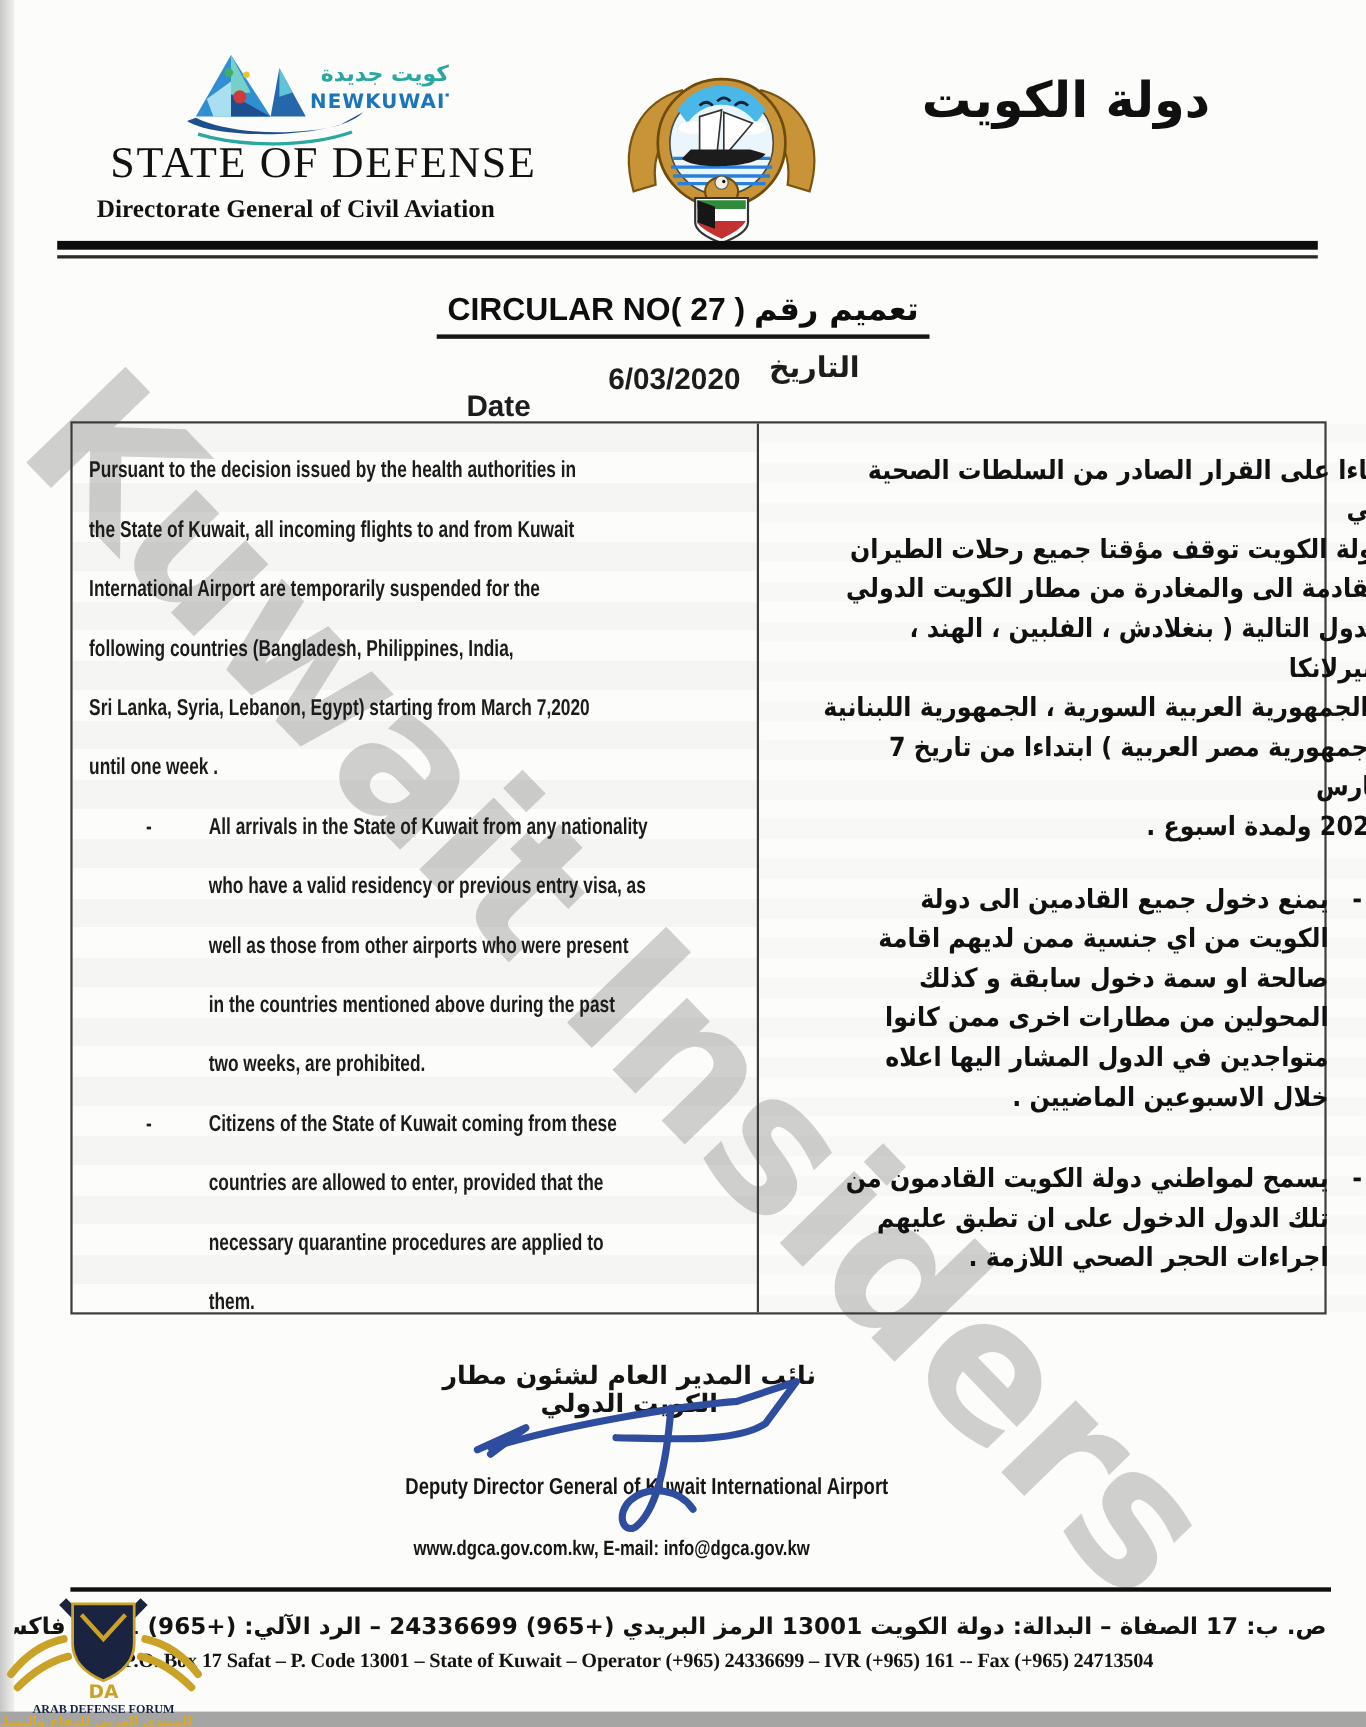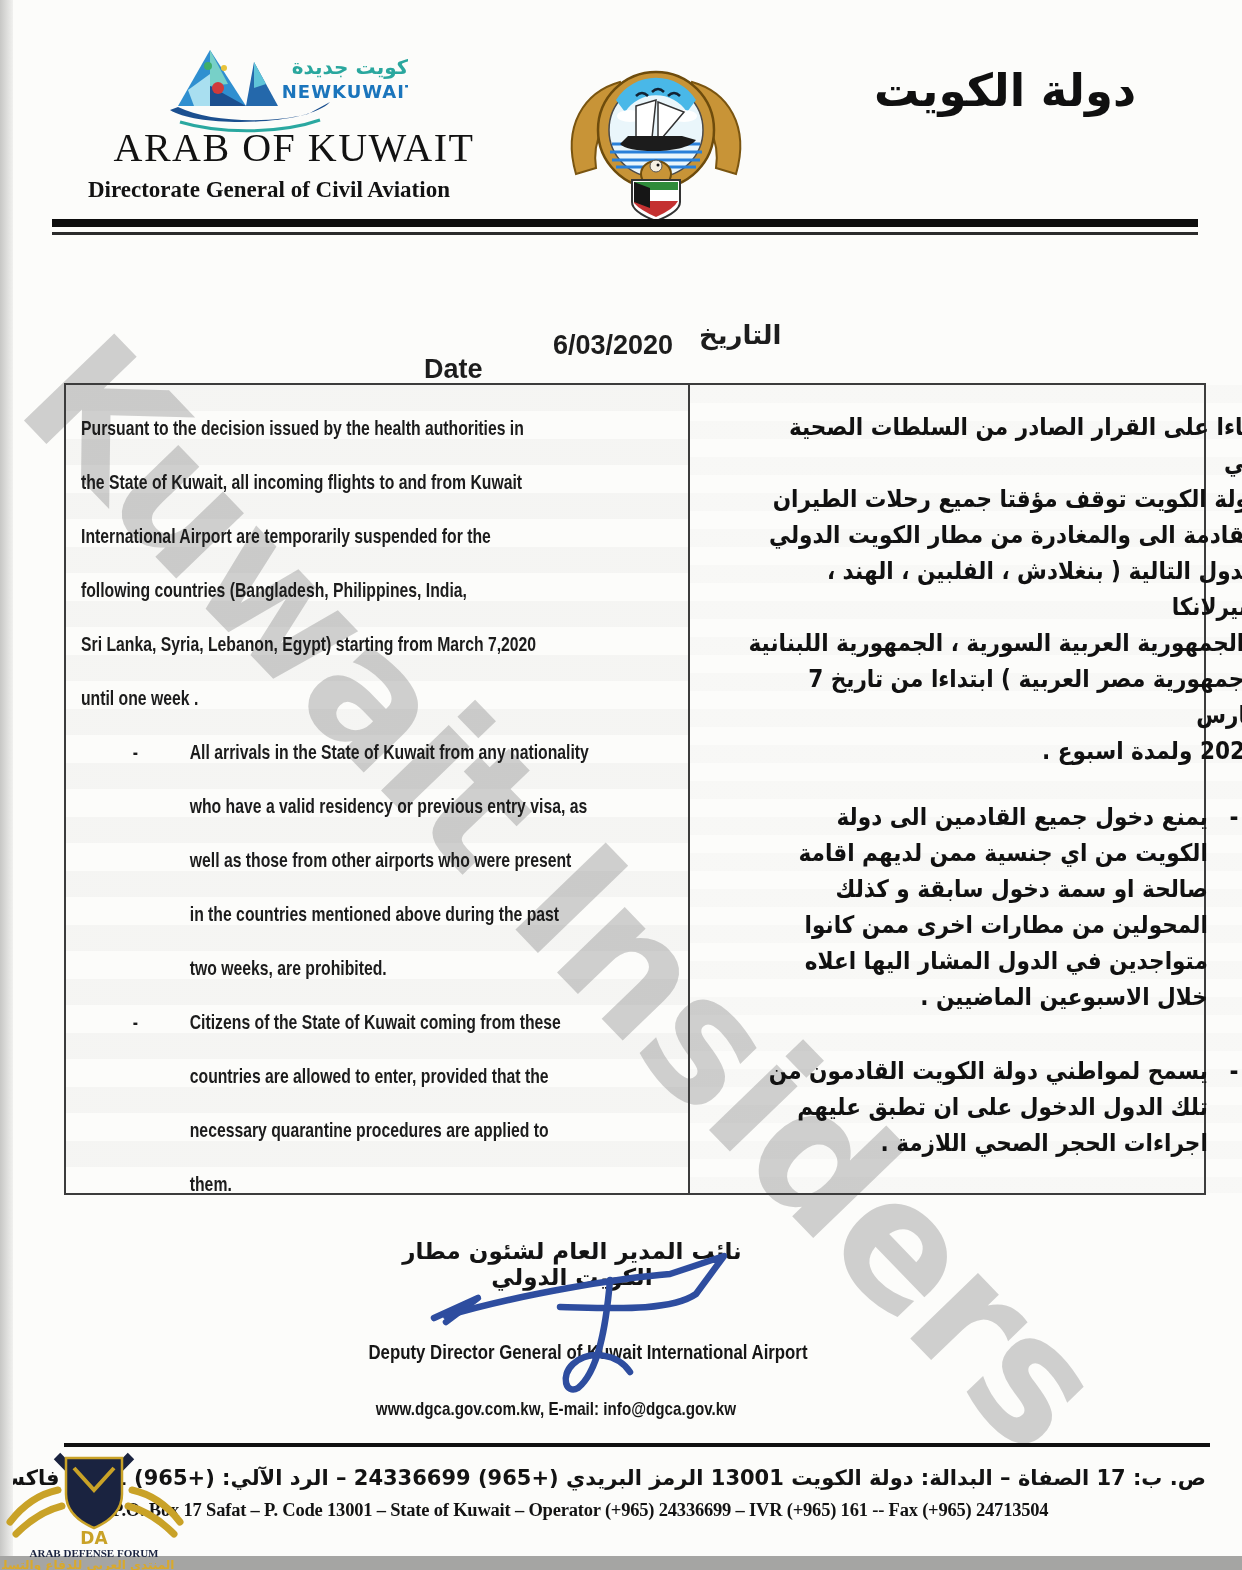--- a/index.html
+++ b/index.html
@@ -6,21 +6,21 @@
   #page{position:relative;width:1242px;height:1570px;background:#fcfcfa;overflow:hidden;
         font-family:"Liberation Sans",sans-serif;color:#1d1d1d;}
   .abs{position:absolute;z-index:2;}
   
   #nk-logo{left:158px;top:44px;}
   #org-en-title{left:88px;top:124px;width:412px;text-align:center;
      font-family:"Liberation Serif",serif;font-size:40px;letter-spacing:1.5px;color:#121212;}
   #org-en-sub{left:88px;top:177px;width:412px;
      font-family:"Liberation Serif",serif;font-weight:bold;font-size:23px;color:#121212;}
   .ar{font-family:"DejaVu Sans",sans-serif;direction:rtl;}
-  #org-ar-title{left:838px;top:64px;width:334px;text-align:center;font-weight:bold;font-size:45px;color:#101010;}
+  #org-ar-title{left:838px;top:64px;width:334px;text-align:left;font-weight:bold;font-size:45px;color:#101010;}
   #org-ar-sub{left:818px;top:160px;width:366px;text-align:center;font-weight:bold;font-size:26px;color:#101010;}
   #emblem{left:556px;top:54px;}
   
   #rule{left:52px;top:219px;width:1146px;}
   #rule .r1{height:8px;background:#0d0d0d;}
   #rule .r2{height:3px;background:#2b2b2b;margin-top:5px;}
   
   #title-row{left:0;right:0;top:264px;text-align:center;}
   #title-row .tspan{display:inline-block;border-bottom:4px solid #161616;padding:0 10px 5px 10px;
      font-weight:bold;font-size:29px;color:#0e0e0e;}
@@ -88,21 +88,21 @@
       <circle cx="60" cy="44" r="6" fill="#cf3a3a"></circle>
       <circle cx="50" cy="22" r="4" fill="#3fae6a"></circle>
       <circle cx="66" cy="24" r="3" fill="#e8c33a"></circle>
       <path d="M12,66 C40,84 150,82 172,58 L150,70 C110,80 50,78 20,63 Z" fill="#1b4f8f"></path>
       <path d="M22,78 C62,90 122,90 162,76" stroke="#2aa8a0" stroke-width="3" fill="none"></path>
     </g>
     <text x="192" y="30" text-anchor="middle" font-size="20" font-weight="bold" fill="#2aa79e">كويت جديدة</text>
     <text x="192" y="54" text-anchor="middle" font-size="18" font-weight="bold" fill="#1b75bc" letter-spacing="1">NEWKUWAIT</text>
   </svg>
 
-  <div class="abs" id="org-en-title">ARAB OF KUWAIT</div>
+  <div class="abs" id="org-en-title">STATE OF DEFENSE</div>
   <div class="abs" id="org-en-sub">Directorate General of Civil Aviation</div>
 
   <svg class="abs" id="emblem" width="200" height="172" viewBox="0 0 200 172">
     <path d="M20,120 C6,72 28,38 64,28 L74,52 C48,62 36,86 40,114 Z" fill="#c89437" stroke="#7a5510" stroke-width="2"></path>
     <path d="M180,120 C194,72 172,38 136,28 L126,52 C152,62 164,86 160,114 Z" fill="#c89437" stroke="#7a5510" stroke-width="2"></path>
     <circle cx="100" cy="76" r="58" fill="#c89437" stroke="#6e4c0c" stroke-width="2.5"></circle>
     <circle cx="100" cy="76" r="47" fill="#eaf6fb" stroke="#4a4a4a" stroke-width="1.5"></circle>
     <path d="M60,46 A47,47 0 0 1 140,46 L131,58 A37,37 0 0 0 69,58 Z" fill="#49b8e8"></path>
     <path d="M80,42 q6,-6 12,0 M96,38 q6,-6 12,0 M112,42 q6,-6 12,0" stroke="#123" stroke-width="2.5" fill="none"></path>
     <ellipse cx="74" cy="62" rx="13" ry="6" fill="#ffffff"></ellipse>
@@ -124,20 +124,26 @@
     </g>
   </svg>
 
   <div class="abs ar" id="org-ar-title">دولة الكويت</div>
 
   <div class="abs" id="rule">
     <div class="r1"></div>
       <div class="r2"></div>
   </div>
 
+  <div class="abs" id="title-row">
+    <span class="tspan">
+      <span>CIRCULAR NO( 27 )</span>
+      <span class="tar">تعميم رقم</span>
+    </span>
+  </div>
   <div class="abs" id="date-en">Date</div>
   <div class="abs" id="date-val">6/03/2020</div>
   <div class="abs ar" id="date-ar">التاريخ</div>
 
   <div class="abs" id="table">
     <div id="cell-en">
       <div class="en-block">
         <div class="pre">Pursuant to the decision issued by the health authorities in
 the State of Kuwait, all incoming flights to and from Kuwait
 International Airport are temporarily suspended for the

